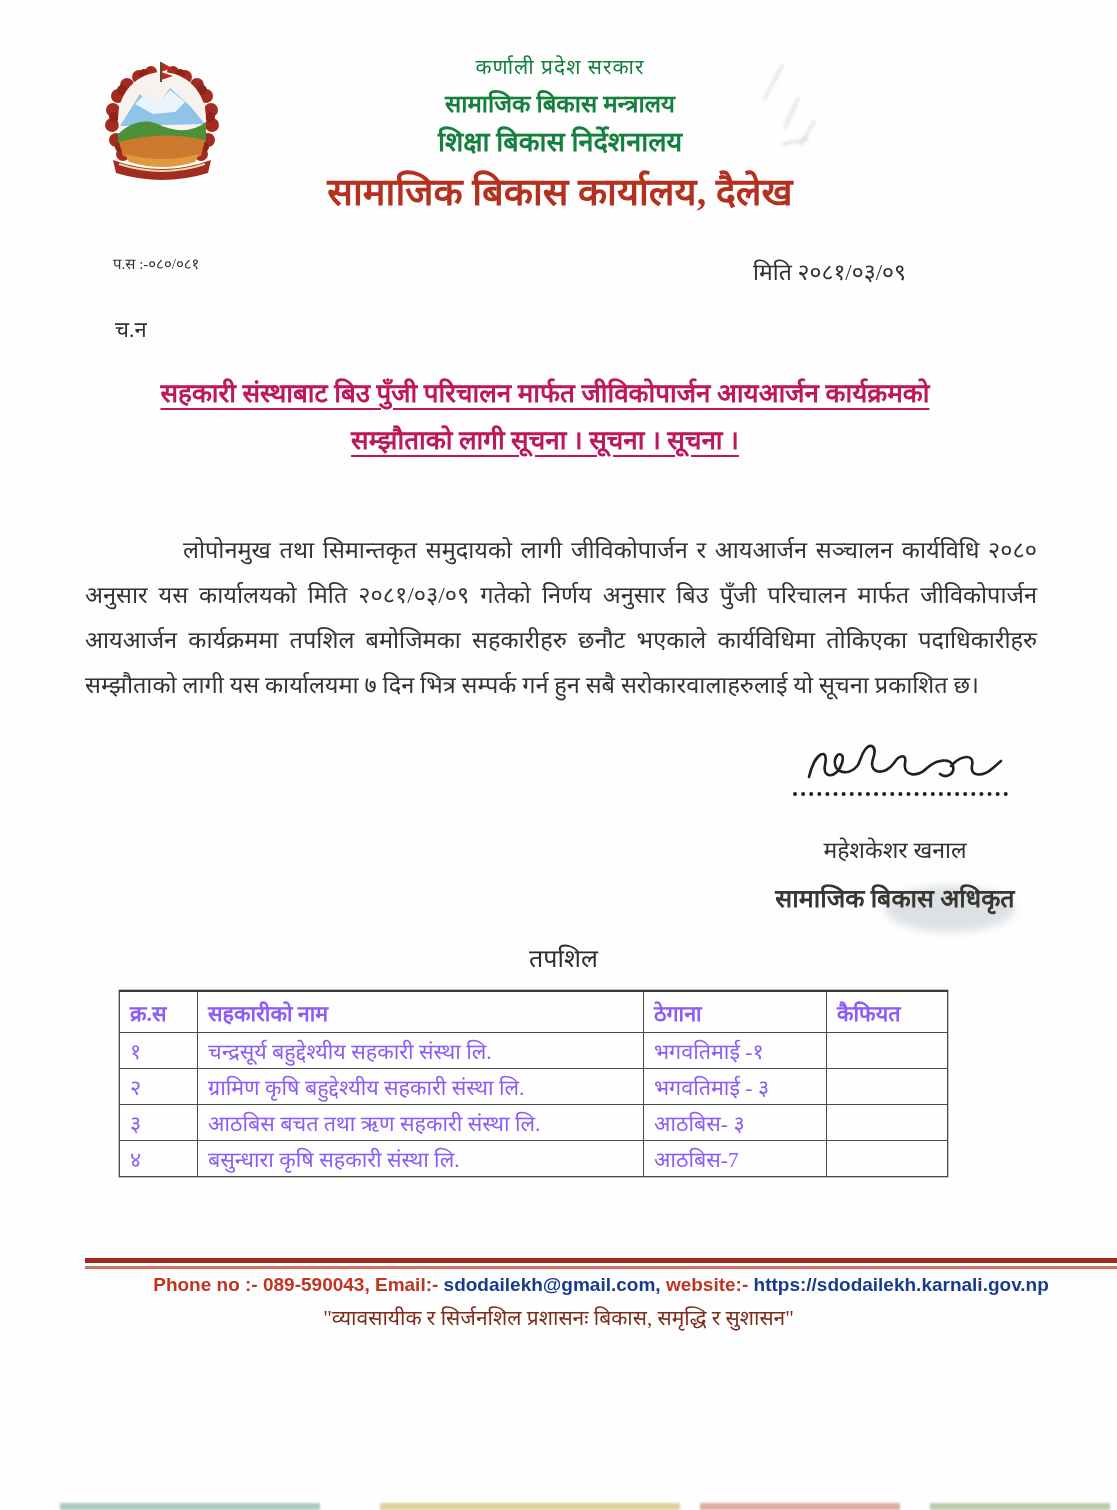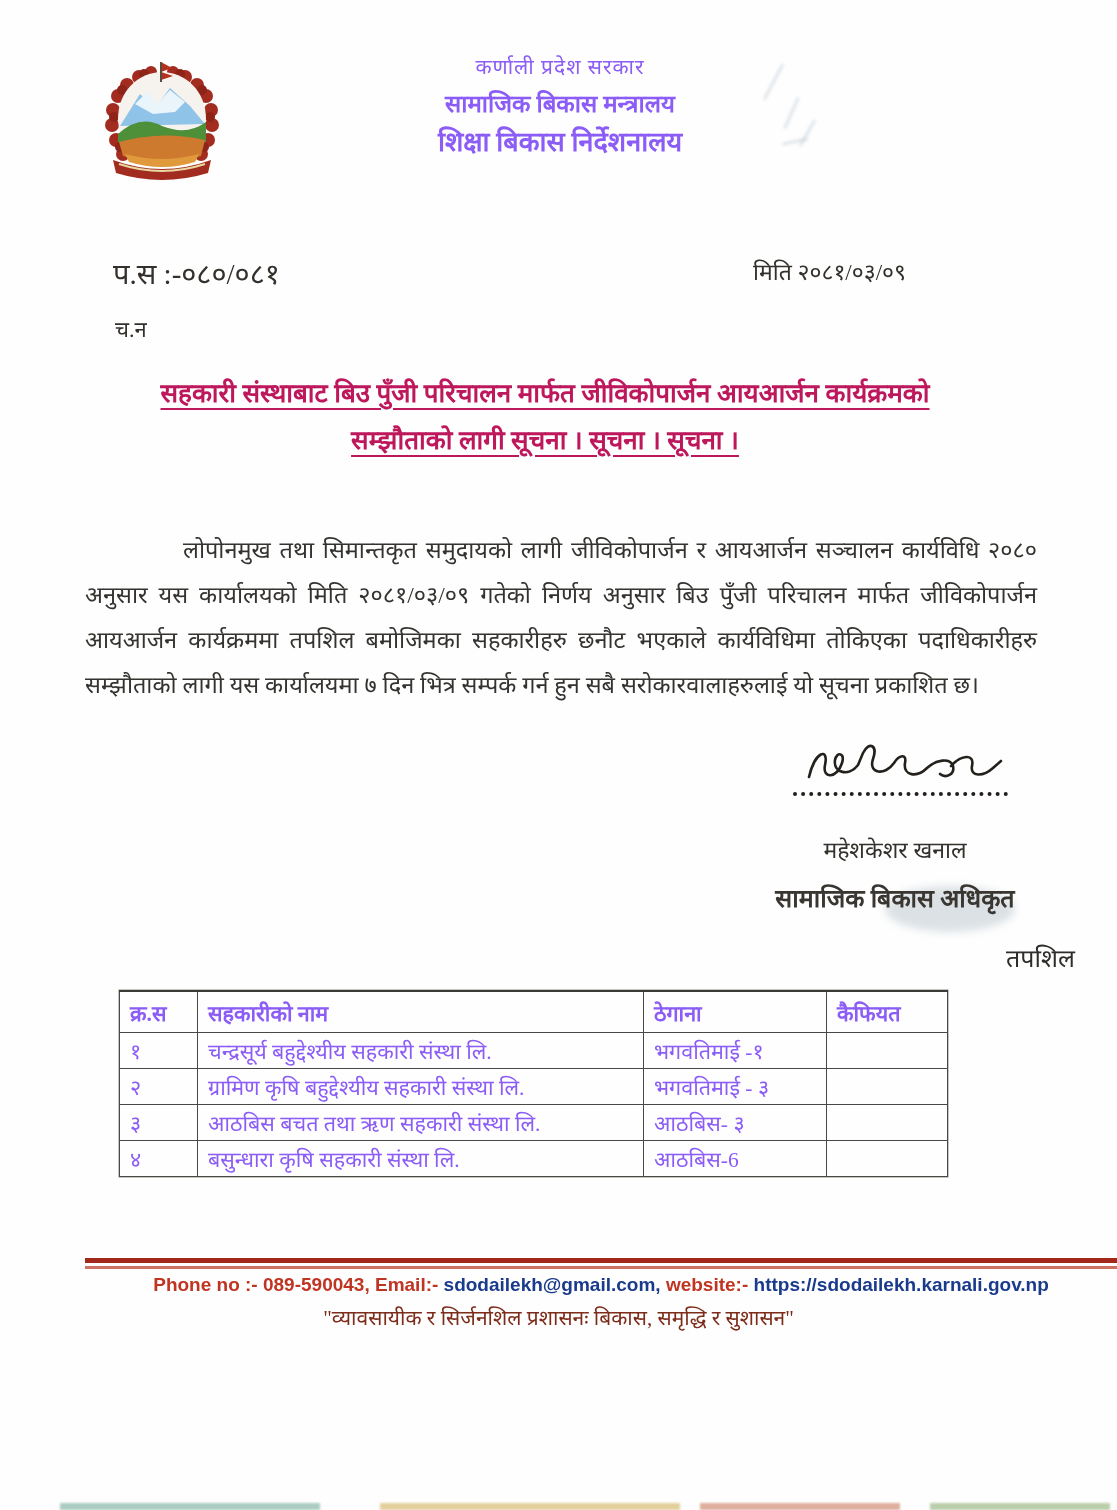--- a/index.html
+++ b/index.html
@@ -4,47 +4,47 @@
 <style>
   html,body{margin:0;padding:0;background:#e8e8e8;}
   #page{
     position:relative;width:1117px;height:1510px;margin:0 auto;
     background:#fefefe;overflow:hidden;
     font-family:"Liberation Serif", serif;
     color:#34312c;
   }
   .abs{position:absolute;}
   
-  .hdr{width:100%;text-align:center;color:#8b5cf6;}
+  .hdr{width:100%;text-align:center;color:#15803d;}
   .hdr1{top:52px;left:60px;width:1000px;font-size:21px;letter-spacing:1px;}
   .hdr2{top:86px;left:60px;width:1000px;font-size:24px;font-weight:bold;}
   .hdr3{top:122px;left:60px;width:1000px;font-size:27px;font-weight:bold;}
   .hdr4{top:164px;left:60px;width:1000px;font-size:38px;font-weight:bold;color:#b5311f;}
   
   .wm{background:#b9c6cf;opacity:.45;filter:blur(1.5px);}
   
-  .ref{top:253px;left:113px;font-size:29px;}
+  .ref{top:253px;left:113px;font-size:15px;}
   .date{top:255px;left:753px;font-size:23px;}
   .chn{top:313px;left:115px;font-size:22px;}
   
   .subj{left:0;width:1090px;text-align:center;font-size:26px;font-weight:bold;
         text-decoration:underline;text-underline-offset:6px;color:#be185d;}
   .subj1{top:374px;}
   .subj2{top:421px;}
   
   .body-par{top:528px;left:85px;width:952px;font-size:23.5px;line-height:45px;
             text-align:justify;text-indent:98px;color:#35332f;}
   
   .sig-svg{top:733px;left:795px;}
   .sig-dots{top:792px;left:793px;width:215px;border-bottom:4px dotted #211e1b;}
   .sig-name{top:833px;left:760px;width:270px;text-align:center;font-size:23px;}
   .sig-desig{top:880px;left:735px;width:320px;text-align:center;font-size:25px;font-weight:bold;color:#3a3732;}
   .stamp-blur{border-radius:50%;background:#a9b6bf;opacity:.4;filter:blur(4px);}
   
-  .tbl-caption{top:940px;left:0;width:1075px;text-align:right;font-size:25px;color:#2f2d29;}
+  .tbl-caption{top:940px;left:0;width:1075px;text-align:center;font-size:25px;color:#2f2d29;padding-left:26px;}
   table.notice-table{
     position:absolute;top:990px;left:119px;width:828px;
     border-collapse:collapse;table-layout:fixed;
     font-size:21.5px;color:#8b5cf6;
   }
   table.notice-table th, table.notice-table td{
     border:1.6px solid #4a4845;padding:3px 10px;text-align:left;
     font-weight:normal;overflow:hidden;white-space:nowrap;
   }
   table.notice-table th{height:34px;font-weight:bold;border-top:2.4px solid #3c3a37;}
@@ -116,20 +116,21 @@
   </div>
 
   <div class="abs wm" style="top:62px;left:772px;width:3px;height:40px;transform:rotate(28deg);"></div>
   <div class="abs wm" style="top:96px;left:790px;width:3px;height:34px;transform:rotate(24deg);"></div>
   <div class="abs wm" style="top:118px;left:806px;width:3px;height:30px;transform:rotate(30deg);"></div>
   <div class="abs wm" style="top:140px;left:782px;width:26px;height:3px;transform:rotate(-12deg);"></div>
 
   <div class="abs hdr hdr1">कर्णाली प्रदेश सरकार</div>
   <div class="abs hdr hdr2">सामाजिक बिकास मन्त्रालय</div>
   <div class="abs hdr hdr3">शिक्षा बिकास निर्देशनालय</div>
+  <div class="abs hdr hdr4">सामाजिक बिकास कार्यालय, दैलेख</div>
 
   <div class="abs ref">प.स :-०८०/०८१</div>
   <div class="abs date">मिति २०८१/०३/०९</div>
   <div class="abs chn">च.न</div>
 
   <div class="abs subj subj1">सहकारी संस्थाबाट बिउ पुँजी परिचालन मार्फत जीविकोपार्जन आयआर्जन कार्यक्रमको</div>
   <div class="abs subj subj2">सम्झौताको लागी सूचना । सूचना । सूचना ।</div>
 
   <div class="abs body-par">लोपोनमुख तथा सिमान्तकृत समुदायको लागी जीविकोपार्जन र आयआर्जन सञ्चालन कार्यविधि २०८० अनुसार यस कार्यालयको मिति २०८१/०३/०९ गतेको निर्णय अनुसार बिउ पुँजी परिचालन मार्फत जीविकोपार्जन आयआर्जन कार्यक्रममा तपशिल बमोजिमका सहकारीहरु छनौट भएकाले कार्यविधिमा तोकिएका पदाधिकारीहरु सम्झौताको लागी यस कार्यालयमा ७ दिन भित्र सम्पर्क गर्न हुन सबै सरोकारवालाहरुलाई यो सूचना प्रकाशित छ।</div>
 
@@ -178,21 +179,21 @@
       </tr>
       <tr>
         <td>३</td>
         <td>आठबिस बचत तथा ऋण सहकारी संस्था लि.</td>
         <td>आठबिस- ३</td>
         <td></td>
       </tr>
       <tr>
         <td>४</td>
         <td>बसुन्धारा कृषि सहकारी संस्था लि.</td>
-        <td>आठबिस-6</td>
+        <td>आठबिस-7</td>
         <td></td>
       </tr>
     </tbody>
   </table>
 
   <div class="abs rule1"></div>
   <div class="abs rule2"></div>
   <div class="abs contact">
     <span>Phone no :- 089-590043, Email:- </span><a>sdodailekh@gmail.com,</a><span> website:- </span><a>https://sdodailekh.karnali.gov.np</a>
   </div>

